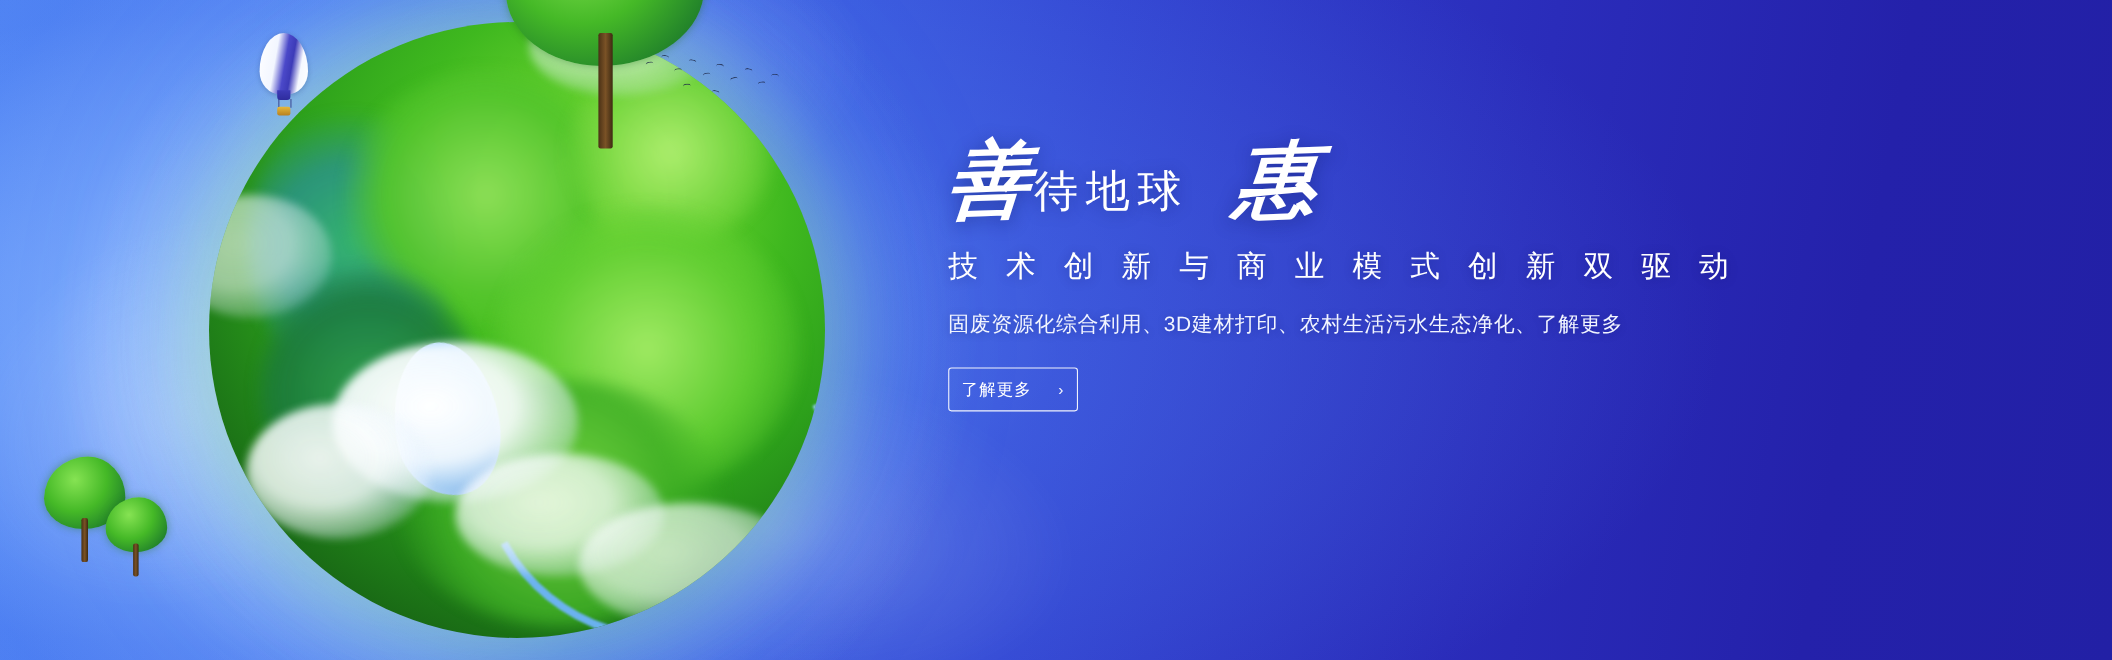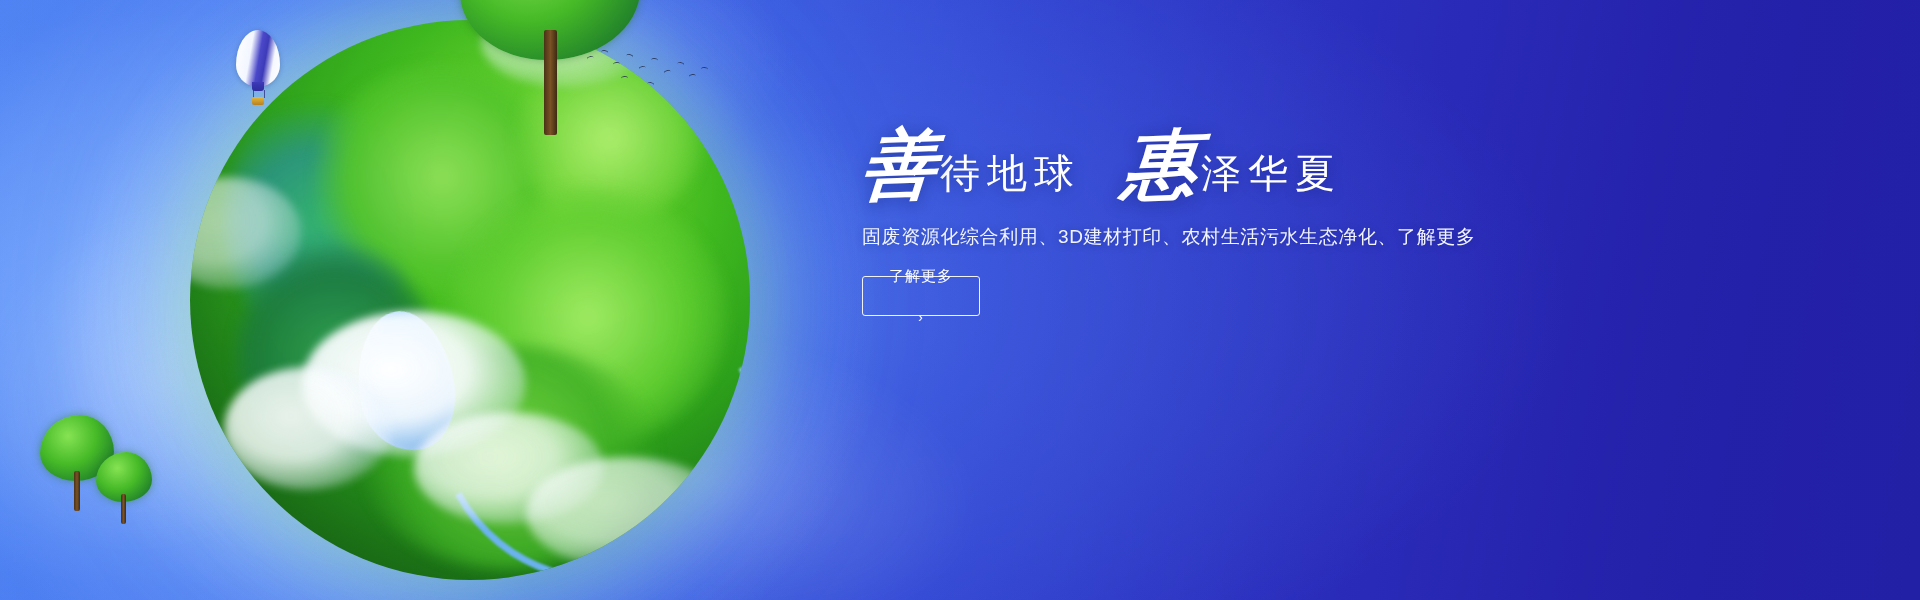--- a/index.html
+++ b/index.html
@@ -122,21 +122,21 @@
   }
   .brush{
     font-family:"Liberation Serif","DejaVu Serif",serif;
     font-size:74px;font-weight:700;font-style:italic;
     letter-spacing:0;
     transform:skewX(-6deg) rotate(-2deg);
     display:inline-block;margin-right:4px;
     text-shadow:0 3px 16px rgba(10,20,90,0.40);
   }
   .plain{
-    font-family:Liberation Serif, serif;
+    font-family:Liberation Sans, sans-serif;
     font-size:40px;font-weight:400;letter-spacing:7px;
     padding-bottom:8px;display:inline-block;
   }
   .gap{display:inline-block;width:42px;}
 
   .subtitle{
     margin-top:22px;
     color:#ffffff;font-size:27px;font-weight:400;letter-spacing:9px;
     white-space:nowrap;text-shadow:0 1px 10px rgba(10,20,90,0.30);
   }
@@ -145,22 +145,21 @@
     color:#f2f5ff;font-size:19px;font-weight:400;letter-spacing:0.6px;
     white-space:nowrap;text-shadow:0 1px 8px rgba(10,20,90,0.30);
   }
   .cta{
     margin-top:26px;display:inline-flex;align-items:center;justify-content:center;
     gap:24px;width:116px;height:38px;
     border:1px solid rgba(255,255,255,0.92);
     border-radius:3px;background:transparent;
     color:#ffffff;font-size:15px;letter-spacing:1px;
     cursor:pointer;
-    font-family:Liberation Mono, monospace;
-    flex-direction:column;
+    font-family:Liberation Sans, sans-serif;
   }
   .cta .chev{font-size:14px;opacity:.95;}
 </style>
 </head>
 <body>
 
 <div class="banner">
 
   <div class="sky-glow"></div>
   <div class="sky-streak s1"></div>
@@ -226,23 +225,23 @@
     <div class="trunk"></div>
   </div>
 
   <div class="copy">
 
     <div class="headline">
       <span class="brush">善</span>
       <span class="plain">待地球</span>
       <span class="gap"></span>
       <span class="brush">惠</span>
-      <span class="plain">泽华夏</span>
-    </div>
-
+    </div>
+
+    <div class="subtitle">技 术 创 新 与 商 业 模 式 创 新 双 驱 动</div>
 
     <div class="desc">固废资源化综合利用、3D建材打印、农村生活污水生态净化、了解更多</div>
 
     <div class="cta">
       <span>了解更多</span>
       <span class="chev">›</span>
     </div>
 
   </div>
 </div>

